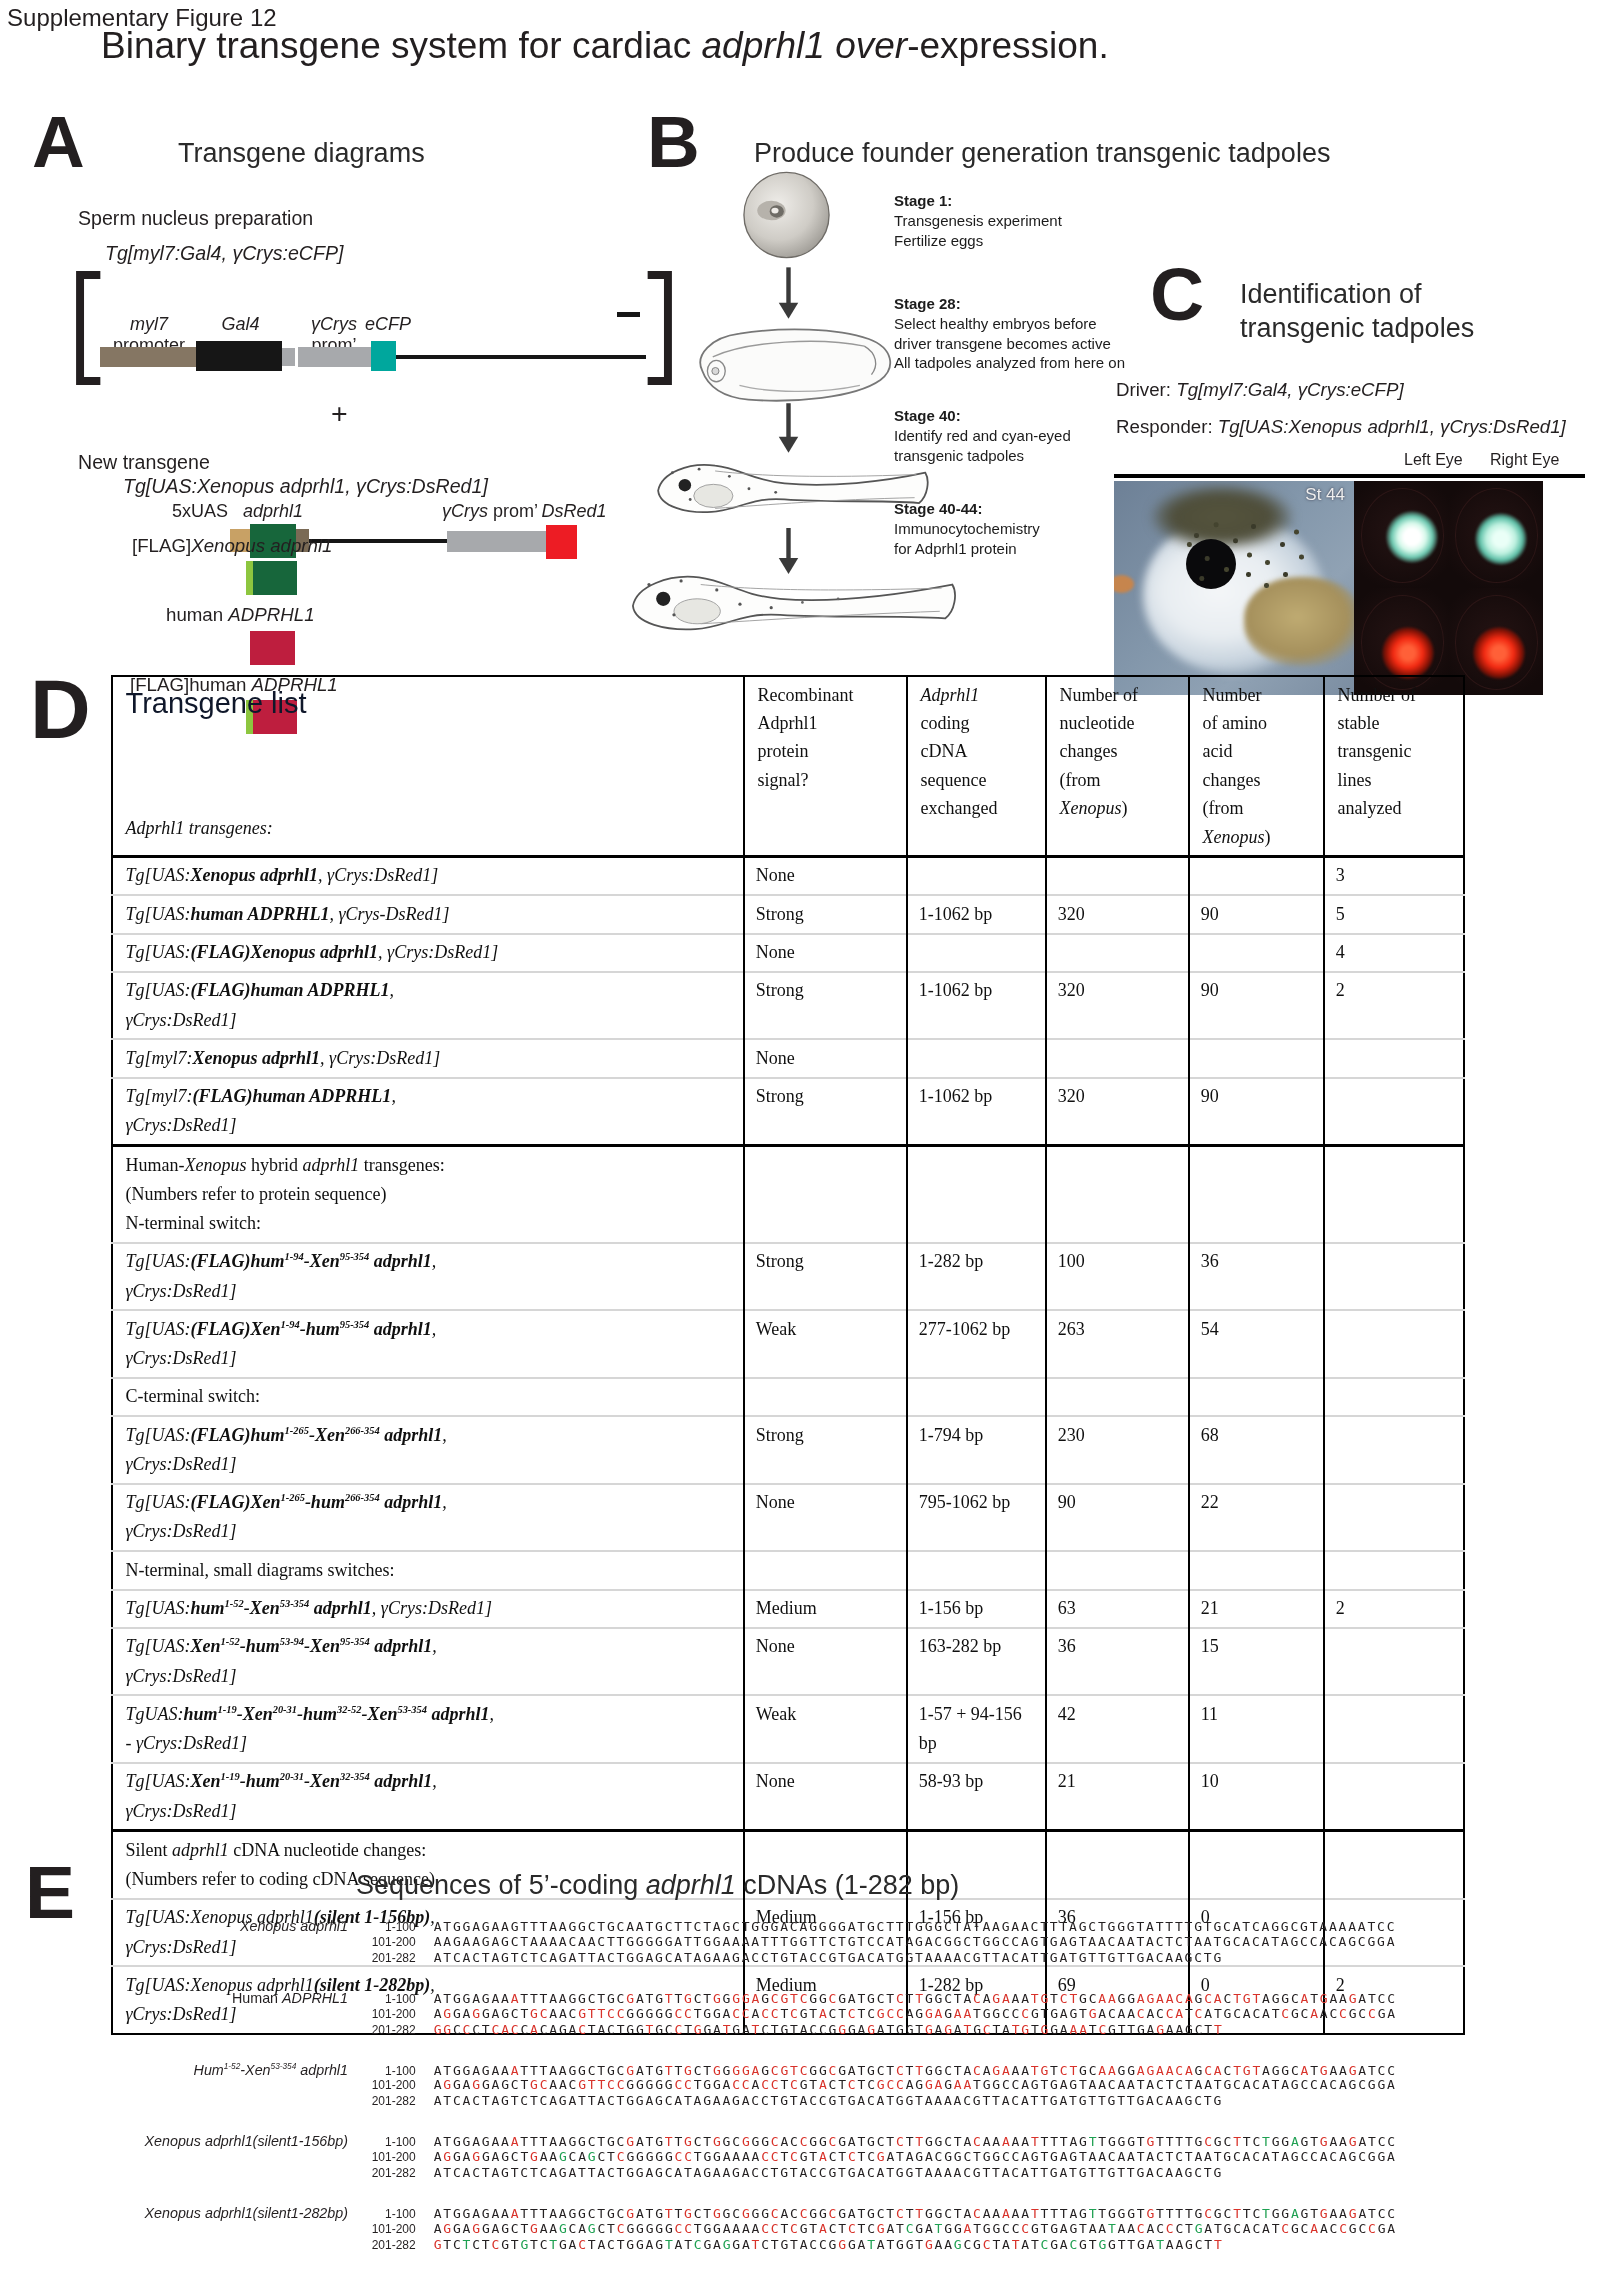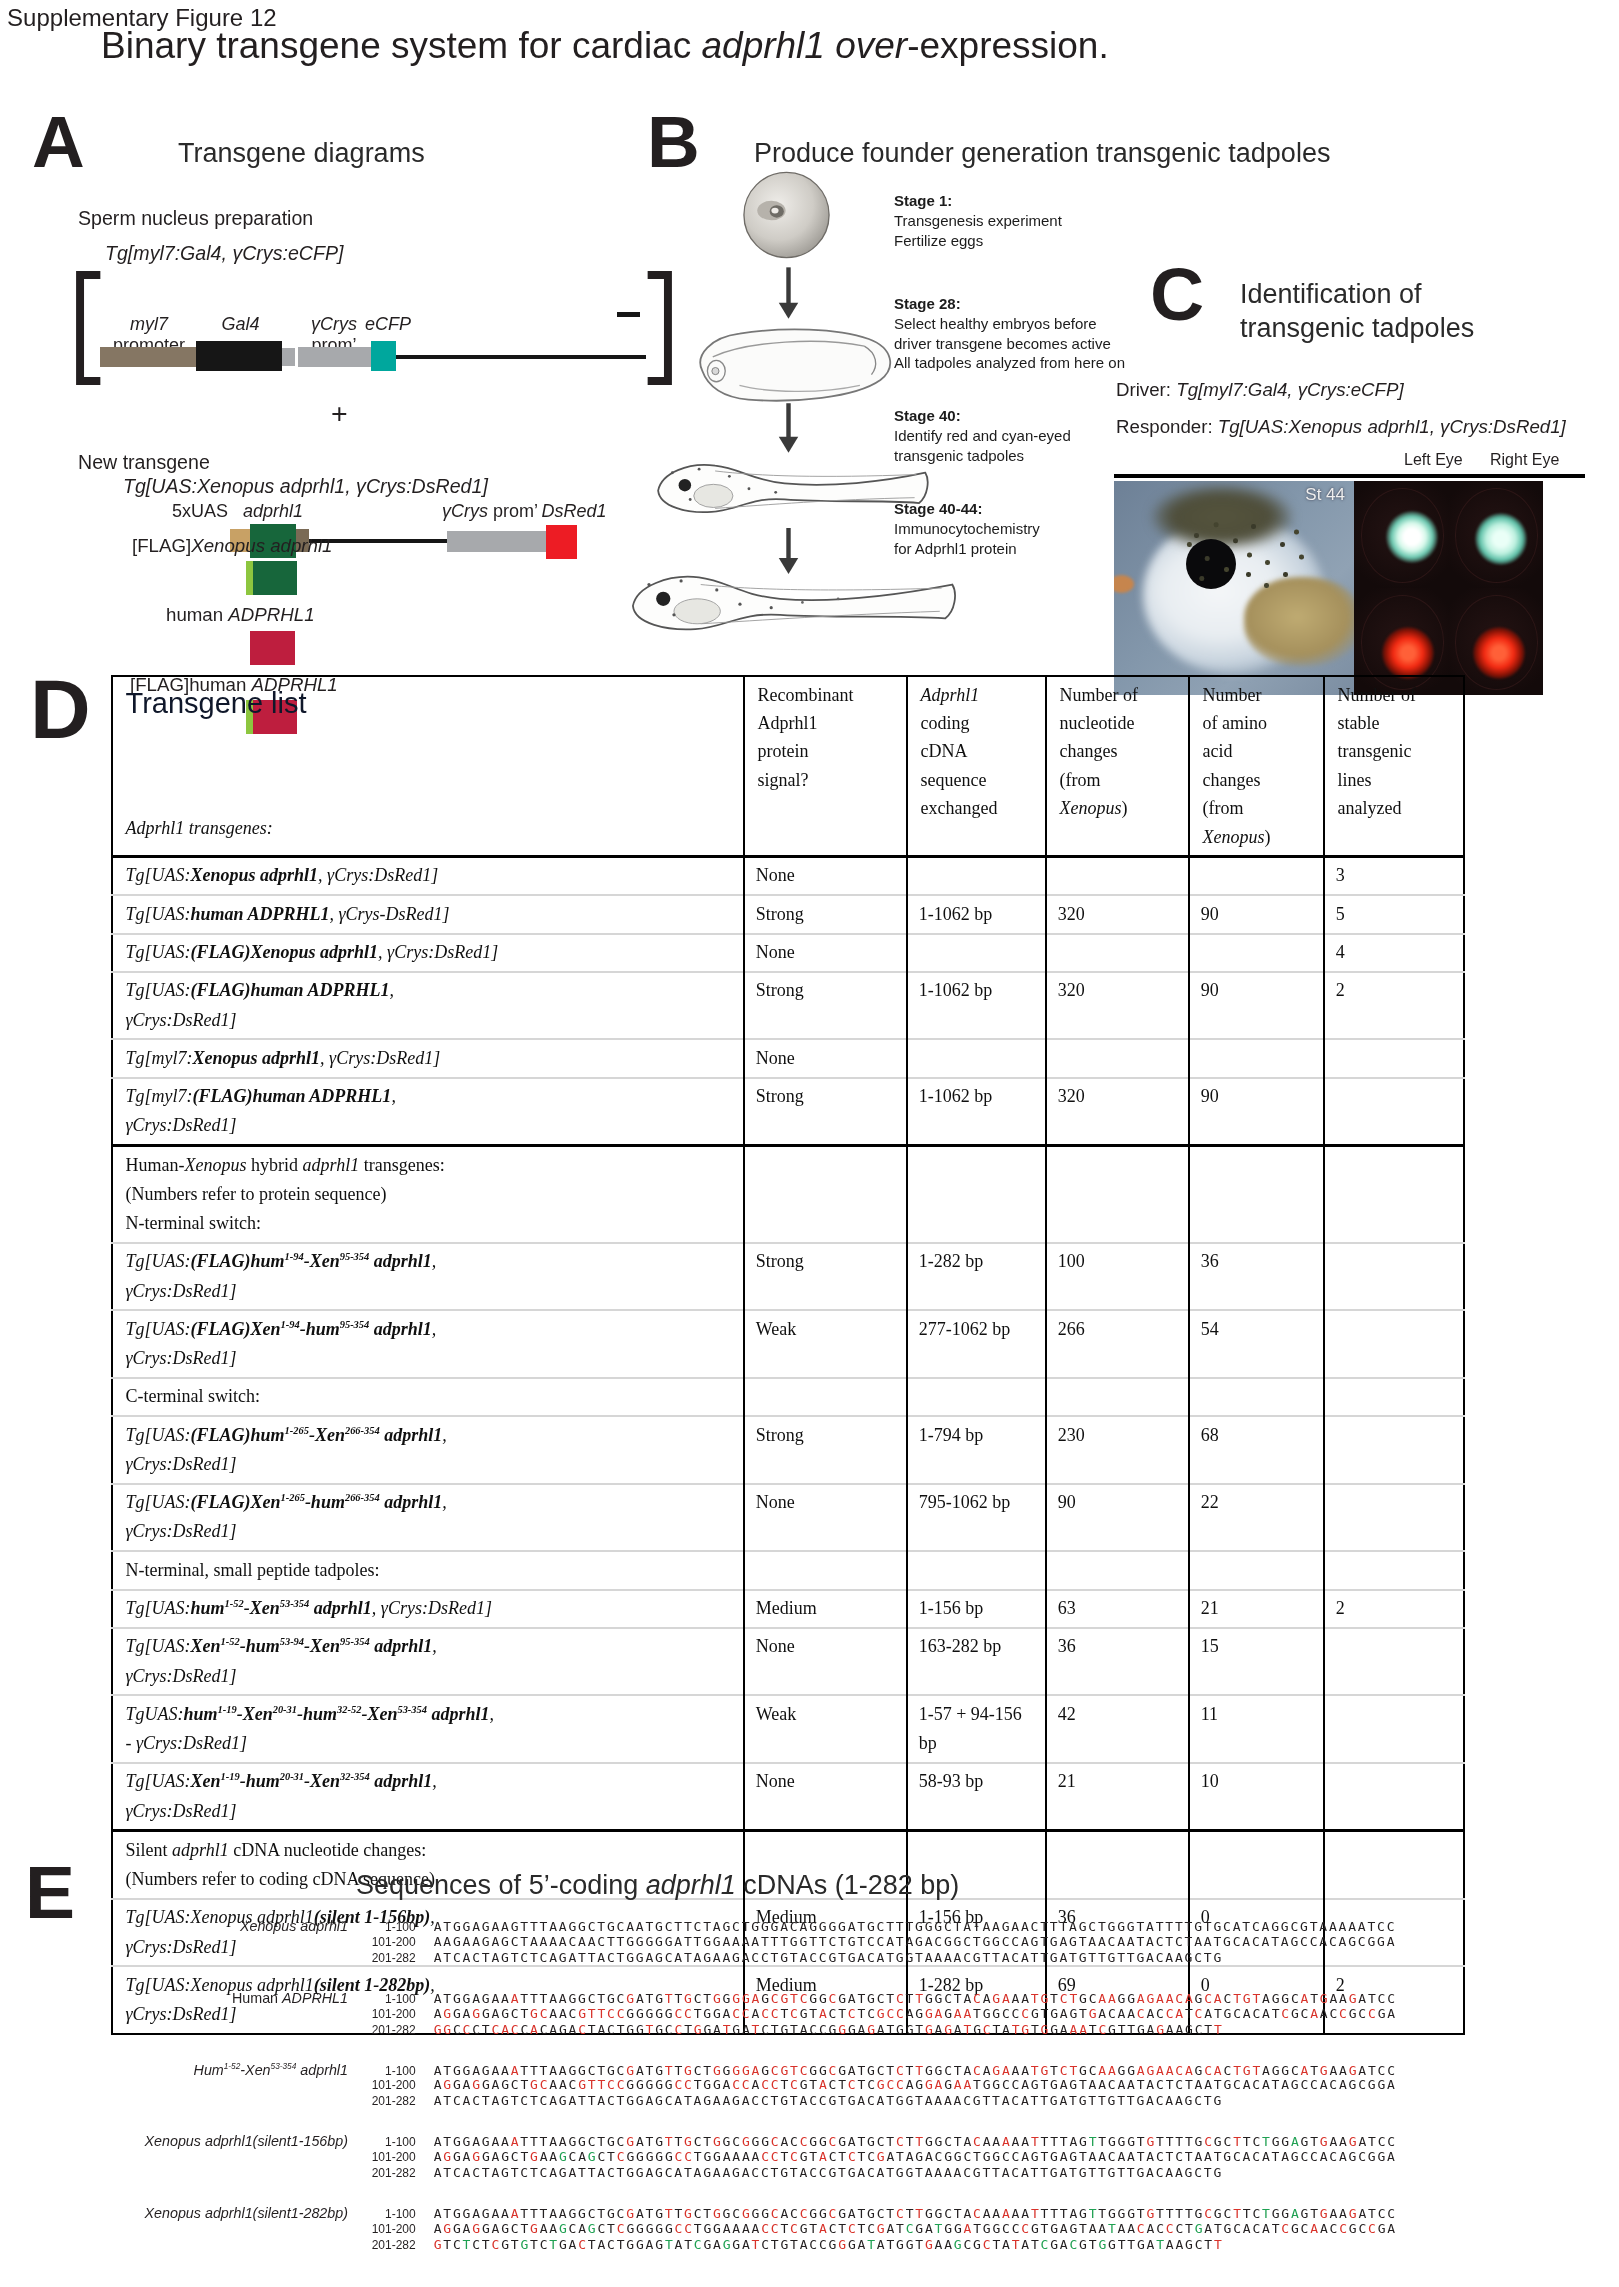--- a/index.html
+++ b/index.html
@@ -348,21 +348,21 @@
           <td class="val">Strong</td>
           <td class="val">1-282 bp</td>
           <td class="val">100</td>
           <td class="val">36</td>
           <td class="val"></td>
         </tr>
         <tr>
           <td class="lbl"><i>Tg[UAS:<b>(FLAG)Xen<sup>1-94</sup>-hum<sup>95-354</sup> adprhl1</b>,<br>γCrys:DsRed1]</i></td>
           <td class="val">Weak</td>
           <td class="val">277-1062 bp</td>
-          <td class="val">266</td>
+          <td class="val">263</td>
           <td class="val">54</td>
           <td class="val"></td>
         </tr>
         <tr>
           <td class="lbl">C-terminal switch:</td>
           <td class="val"></td>
           <td class="val"></td>
           <td class="val"></td>
           <td class="val"></td>
           <td class="val"></td>
@@ -377,21 +377,21 @@
         </tr>
         <tr>
           <td class="lbl"><i>Tg[UAS:<b>(FLAG)Xen<sup>1-265</sup>-hum<sup>266-354</sup> adprhl1</b>,<br>γCrys:DsRed1]</i></td>
           <td class="val">None</td>
           <td class="val">795-1062 bp</td>
           <td class="val">90</td>
           <td class="val">22</td>
           <td class="val"></td>
         </tr>
         <tr>
-          <td class="lbl">N-terminal, small peptide tadpoles:</td>
+          <td class="lbl">N-terminal, small diagrams switches:</td>
           <td class="val"></td>
           <td class="val"></td>
           <td class="val"></td>
           <td class="val"></td>
           <td class="val"></td>
         </tr>
         <tr>
           <td class="lbl"><i>Tg[UAS:<b>hum<sup>1-52</sup>-Xen<sup>53-354</sup> adprhl1</b>, γCrys:DsRed1]</i></td>
           <td class="val">Medium</td>
           <td class="val">1-156 bp</td>

